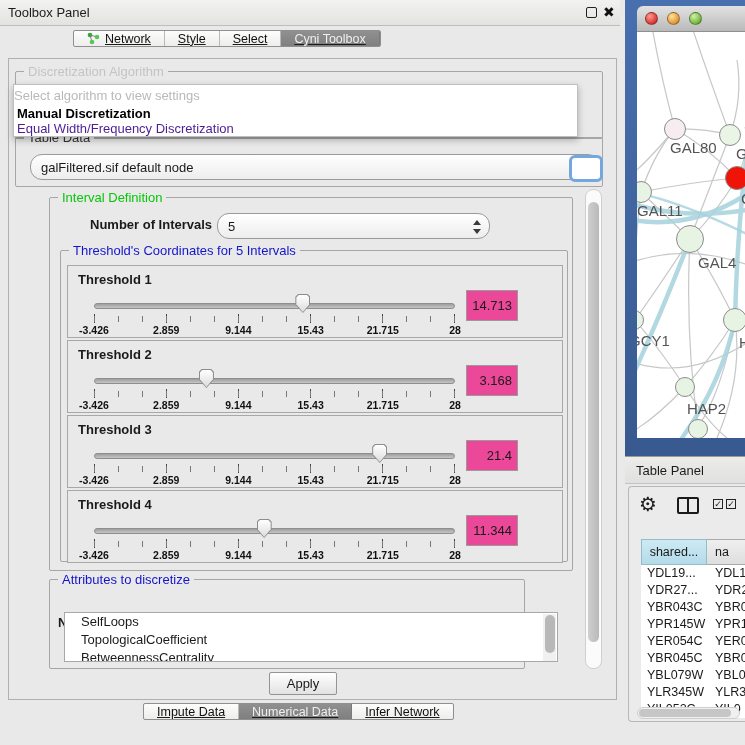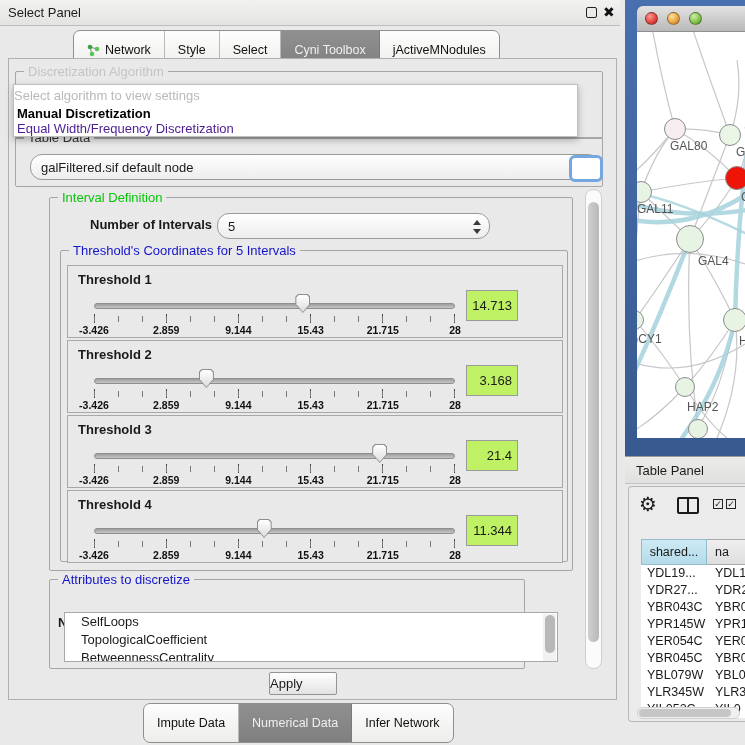--- a/index.html
+++ b/index.html
@@ -7,21 +7,21 @@
   body { font-family:"Liberation Sans","DejaVu Sans",sans-serif; font-size:13px; color:#1a1a1a; background:#e9e9e9; }
   .stage { position:relative; width:745px; height:745px; background:#e9e9e9; }
 
   
   .cp-titlebar { position:absolute; left:0; top:0; width:620px; height:26px;
     background:linear-gradient(#f2f2f0,#e3e3e1); border-bottom:1px solid #bdbdbd; }
   .cp-title { position:absolute; left:8px; top:5px; color:#1c1c1c; }
   .float-box { position:absolute; left:586px; top:7px; width:11px; height:11px; border:1.5px solid #222; border-radius:2px; background:transparent; }
   .close-x { position:absolute; left:603px; top:4px; font-weight:bold; font-size:14px; color:#111; }
 
-  .seg-group { position:absolute; display:inline-flex; border:1px solid #8f8f8f; border-radius:7px; overflow:hidden; background:linear-gradient(#fdfdfd,#ededeb); height:40px; }
+  .seg-group { position:absolute; display:inline-flex; border:1px solid #8f8f8f; border-radius:2px; overflow:hidden; background:linear-gradient(#fdfdfd,#ededeb); height:17px;text-decoration:underline; }
   .top-tabs { left:73px; top:30px; }
   .bottom-tabs { left:143px; top:703px; }
   .seg { display:flex; align-items:center; gap:5px; padding:0 13px; font-size:12.5px; color:#111; border-right:1px solid #b9b9b9; cursor:default; white-space:nowrap; }
   .seg:last-child { border-right:none; }
   .seg.selected { background:linear-gradient(#909090,#7f7f7f); color:#efefef; border-right:1px solid #7a7a7a; }
 
   .cp-outer { position:absolute; left:8px; top:58px; width:609px; height:642px; border:1px solid #b0b0b0; background:#e9e9e9; }
 
   .group { position:absolute; border:1px solid #a6a6a6; border-radius:2px; }
   .group-title { position:absolute; top:-8px; left:8px; background:#e9e9e9; padding:0 4px; font-size:13px; }
@@ -67,45 +67,45 @@
   .sl-thumb { position:absolute; top:28px; width:15px; height:19px;
     clip-path:polygon(18% 0,82% 0,100% 14%,100% 55%,50% 100%,0 55%,0 14%); background:#8d8d8d; }
   .sl-thumb i { position:absolute; left:1px; top:1px; width:13px; height:17px; display:block;
     clip-path:polygon(18% 0,82% 0,100% 14%,100% 55%,50% 100%,0 55%,0 14%); background:linear-gradient(#ffffff,#dcdcdc); }
   .ticks-minor { position:absolute; left:0; top:50px; width:362px; height:6px;
     background:repeating-linear-gradient(to right,#777 0 1px,transparent 1px 24px); }
   .ticks-major { position:absolute; left:0; top:48px; width:362px; height:9px;
     background:repeating-linear-gradient(to right,#444 0 1px,transparent 1px 72px); }
   .scale-row { position:absolute; left:0; top:58px; width:361px; height:12px; }
   .scale-row span { position:absolute; transform:translateX(-50%); font-size:10.5px; font-weight:bold; color:#111; white-space:nowrap; }
-  .val-box { position:absolute; left:398px; top:24px; width:52px; height:31px; background:#bef264; border:1px solid #9a9a9a;
+  .val-box { position:absolute; left:398px; top:24px; width:52px; height:31px; background:#ec4899; border:1px solid #9a9a9a;
     text-align:right; padding:7px 5px 0 0; }
 
   .attr-group { left:34px; top:390px; width:476px; height:90px; }
   .attr-label { position:absolute; left:8px; top:10px; font-weight:bold;margin-top:25px; }
   .attr-list { position:absolute; left:14px; top:32px; width:494px; height:50px; background:#fff; border:1px solid #a8a8a8; overflow:hidden; }
   .attr-list .item { padding-left:16px; line-height:18px; height:18px; }
   .list-vscroll { position:absolute; right:1px; top:1px; width:13px; height:48px; background:#f1f1f1; }
   .list-vscroll .thumb { position:absolute; left:1.5px; top:1px; width:10px; height:38px; background:#b8b8b8; border-radius:5px; }
 
   .apply-btn { position:absolute; left:260px; top:613px; width:68px; height:23px; border:1px solid #949494; border-radius:2px;
-    background:linear-gradient(#ffffff,#e2e2e2); text-align:left; padding-top:3px; }
+    background:linear-gradient(#ffffff,#e2e2e2); text-align:center; padding-top:3px; }
 
   
   .net-window { position:absolute; left:625px; top:0; width:120px; height:456px; background:linear-gradient(#486fae,#37598f); }
   .net-titlebar { position:absolute; left:12px; top:6px; width:108px; height:26px; border-radius:6px 0 0 0;
     background:linear-gradient(#e2e2e2,#b9b9b9); border-bottom:1px solid #8f8f8f; }
   .light { position:absolute; top:6px; width:13px; height:13px; border-radius:50%; border:0.5px solid rgba(0,0,0,.35); }
   .lt-red { left:8px; background:radial-gradient(circle at 35% 30%, #ff9a93, #e0433d 60%, #a32722); }
   .lt-yel { left:30px; background:radial-gradient(circle at 35% 30%, #ffe2a0, #e6a13e 60%, #b07416); }
   .lt-grn { left:52px; background:radial-gradient(circle at 35% 30%, #d2f0a8, #7ec04a 60%, #4f8c22); }
   .net-canvas { position:absolute; left:12px; top:32px; width:108px; height:406px; background:#fff; overflow:hidden; }
   .net-canvas svg { position:absolute; left:0; top:0; }
   .gnode { position:absolute; border:1.3px solid #8b8b8b; border-radius:50%; }
-  .glabel { position:absolute; font-size:12px; color:#545454; white-space:nowrap; }
+  .glabel { position:absolute; font-size:15px; color:#545454; white-space:nowrap; }
 
   .tp-titlebar { position:absolute; left:625px; top:456px; width:120px; height:28px;
     background:linear-gradient(#ececea,#e0e0de); border-top:1px solid #9a9a9a; border-bottom:1px solid #c4c4c4; }
   .tp-title { position:absolute; left:11px; top:6px; color:#1c1c1c; }
   .tp-content { position:absolute; left:628px; top:486px; width:117px; height:236px; background:#ebebeb; border:1px solid #b8b8b8; border-right:none; border-radius:4px 0 0 4px; }
   .gear { position:absolute; left:10px; top:5px; font-size:20px; color:#1a1a1a; }
   .cols-icon { position:absolute; left:48px; top:10px; width:22px; height:17px; border:2px solid #1a1a1a; border-radius:2px; }
   .cols-icon::after { content:""; position:absolute; left:8px; top:0; width:2px; height:13px; background:#1a1a1a; }
   .checks { position:absolute; left:84px; top:12px; display:flex; gap:3px; }
   .chk { width:10px; height:10px; border:1.5px solid #222; font-size:9px; line-height:8px; text-align:center; color:#222; }
@@ -121,21 +121,21 @@
   .hscroll .thumb { position:absolute; left:1px; top:1px; width:92px; height:8px; background:#c6c6c6; border-radius:5px; }
 
   .net-icon { display:inline-block; }
 </style>
 </head>
 <body>
 
 <div class="stage">
 
   <div class="cp-titlebar">
-    <span class="cp-title">Select Panel</span>
+    <span class="cp-title">Toolbox Panel</span>
     <span class="float-box"></span>
     <span class="close-x">✖</span>
   </div>
 
   <nav class="seg-group top-tabs">
     <div class="seg">
       <svg class="net-icon" width="13" height="13" viewBox="0 0 13 13">
         <line x1="3" y1="3" x2="10" y2="5" stroke="#888" stroke-width="1"></line>
         <line x1="3" y1="3" x2="5" y2="10" stroke="#888" stroke-width="1"></line>
         <circle cx="3" cy="3" r="2.3" fill="#3da23d"></circle>
@@ -145,23 +145,20 @@
       <span>Network</span>
     </div>
     <div class="seg">
         <span>Style</span>
       </div>
     <div class="seg">
         <span>Select</span>
       </div>
     <div class="seg selected">
         <span>Cyni Toolbox</span>
-      </div>
-    <div class="seg">
-        <span>jActiveMNodules</span>
       </div>
   </nav>
 
   <div class="cp-outer">
 
     <div class="group algo-group">
       <span class="group-title gt-gray">Discretization Algorithm</span>
     </div>
 
     <div class="focus-combo"></div>

